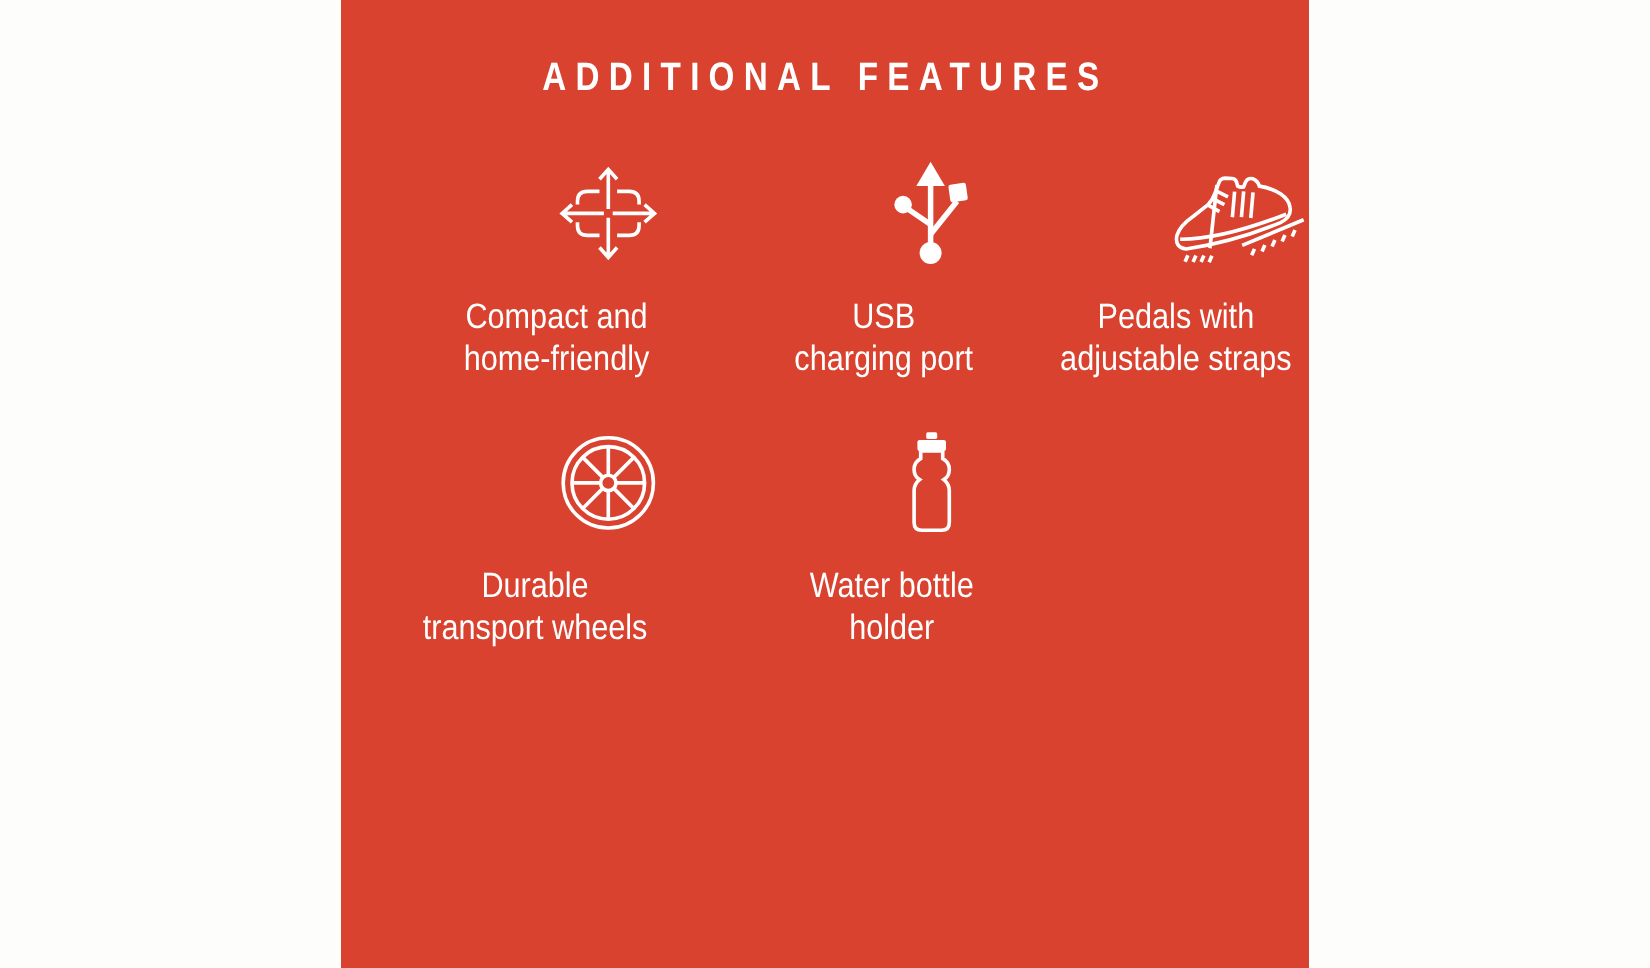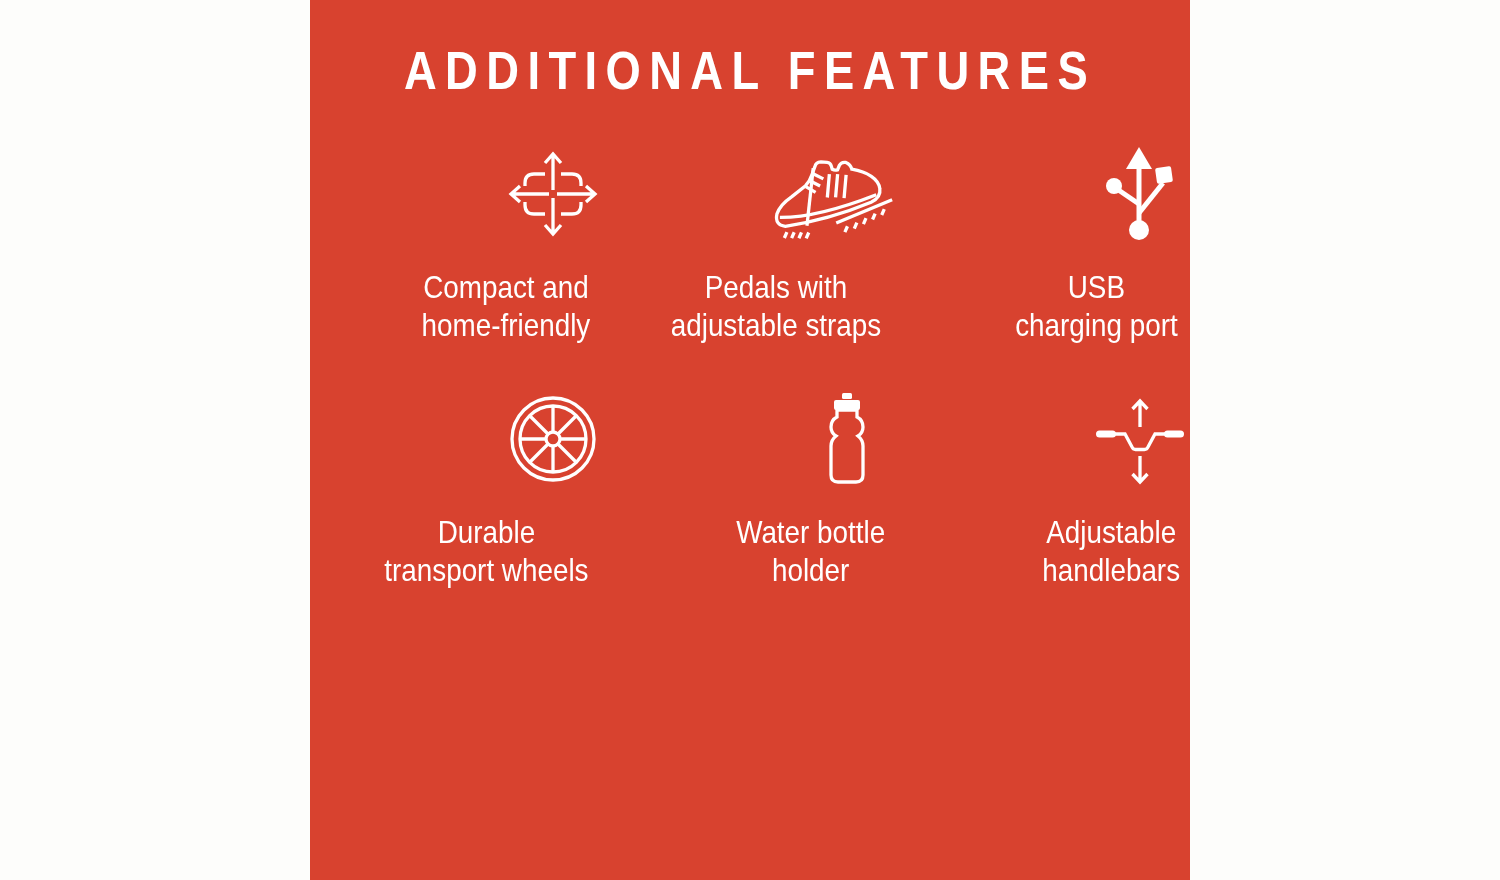--- a/index.html
+++ b/index.html
@@ -19,21 +19,21 @@
     width:880px;height:880px;
     margin:0 auto;
     background:var(--panel);
     overflow:hidden;
   }
   .title{
     margin-top:42px;
     height:56px;line-height:56px;
     text-align:center;
     color:var(--fg);
-    font-size:54px;
+    font-size:36px;
     font-weight:700;
     white-space:nowrap;
   }
   .title-inner{
     display:inline-block;
     letter-spacing:10px;
     transform:scaleX(0.84);
     transform-origin:center;
   }
   .grid{
@@ -100,54 +100,54 @@
         </svg>
       </div>
       <div class="label">
         <div>Compact and</div>
         <div>home-friendly</div>
       </div>
     </div>
 
     <div class="cell">
       <div class="icon-box">
+        <svg width="100" height="100" viewBox="0 0 100 100">
+          <circle class="fil" cx="49" cy="86" r="10"></circle>
+          <path class="st-thick" d="M 49 78 L 49 20"></path>
+          <polygon class="fil" points="49,3 36,25 62,25"></polygon>
+          <path class="st-thick" d="M 49 60 L 27 45"></path>
+          <circle class="fil" cx="24" cy="42" r="8"></circle>
+          <path class="st-thick" d="M 49 69 L 73 39"></path>
+          <rect class="fil" x="66" y="23" width="16" height="16" rx="2" transform="rotate(-8 74 31)"></rect>
+        </svg>
+      </div>
+      <div class="label">
+        <div>USB</div>
+        <div>charging port</div>
+      </div>
+    </div>
+
+    <div class="cell">
+      <div class="icon-box">
         <svg width="130" height="100" viewBox="0 0 130 100">
           <g transform="rotate(-15 62 52)">
             <path class="st" d="M 12 70 Q 2 66 7 56 Q 12 48 26 43 L 42 36 Q 47 33 51 27 L 56 20 Q 58 16 63 17 L 69 19 Q 72 20 72 24 L 72 27 Q 74 29 77 29 L 80 25 Q 83 22 87 24 Q 91 27 91 32 Q 102 37 108 44 Q 114 51 113 58 Q 112 67 101 69 Q 56 75 12 70 Z"></path>
             <path class="st" d="M 9 60 Q 45 70 108 63"></path>
             <path class="st" d="M 42 37 L 50 45 M 47 32 L 56 40 M 52 26 L 61 34"></path>
             <path class="st" d="M 68 31 L 60 53 M 76 33 L 68 55 M 84 36 L 76 58"></path>
             <path class="st" d="M 33 75 L 54 21"></path>
             <path class="st" d="M 12 76 L 8 81 M 19 78 L 15 83 M 26 80 L 22 85 M 33 82 L 29 87"></path>
             <path class="st" d="M 62 80 L 122 72"></path>
             <path class="st" d="M 72 86 L 68 91 M 82 85 L 78 90 M 92 83 L 88 88 M 102 81 L 98 86 M 112 79 L 108 84"></path>
           </g>
         </svg>
       </div>
       <div class="label">
         <div>Pedals with</div>
         <div>adjustable straps</div>
-      </div>
-    </div>
-
-    <div class="cell">
-      <div class="icon-box">
-        <svg width="100" height="100" viewBox="0 0 100 100">
-          <circle class="fil" cx="49" cy="86" r="10"></circle>
-          <path class="st-thick" d="M 49 78 L 49 20"></path>
-          <polygon class="fil" points="49,3 36,25 62,25"></polygon>
-          <path class="st-thick" d="M 49 60 L 27 45"></path>
-          <circle class="fil" cx="24" cy="42" r="8"></circle>
-          <path class="st-thick" d="M 49 69 L 73 39"></path>
-          <rect class="fil" x="66" y="23" width="16" height="16" rx="2" transform="rotate(-8 74 31)"></rect>
-        </svg>
-      </div>
-      <div class="label">
-        <div>USB</div>
-        <div>charging port</div>
       </div>
     </div>
 
     <div class="cell">
       <div class="icon-box">
         <svg width="100" height="100" viewBox="0 0 100 100">
           <circle class="st" cx="50" cy="50" r="41"></circle>
           <circle class="st" cx="50" cy="50" r="33"></circle>
           <circle class="st" cx="50" cy="50" r="7"></circle>
           <path class="st" d="M 50 43 L 50 17 M 50 57 L 50 83 M 57 50 L 83 50 M 43 50 L 17 50"></path>
@@ -170,30 +170,15 @@
       </div>
       <div class="label">
         <div>Water bottle</div>
         <div>holder</div>
       </div>
     </div>
 
 
 
 
-    <div class="cell">
-      <div class="icon-box">
-        <svg width="100" height="100" viewBox="0 0 100 100">
-          <path class="st" d="M 20 45 L 35 45 L 42 58 Q 43 60.5 45.5 60.5 L 54.5 60.5 Q 57 60.5 58 58 L 65 45 L 80 45"></path>
-          <rect class="fil" x="6" y="41.5" width="20" height="7" rx="3.5"></rect>
-          <rect class="fil" x="74" y="41.5" width="20" height="7" rx="3.5"></rect>
-          <path class="st" d="M 50 38 L 50 12 M 42.5 20 L 50 12 L 57.5 20"></path>
-          <path class="st" d="M 50 67 L 50 93 M 42.5 85 L 50 93 L 57.5 85"></path>
-        </svg>
-      </div>
-      <div class="label">
-        <div>Adjustable</div>
-        <div>handlebars</div>
-      </div>
-    </div>
 
   </div>
 </div>
 
 </body></html>

